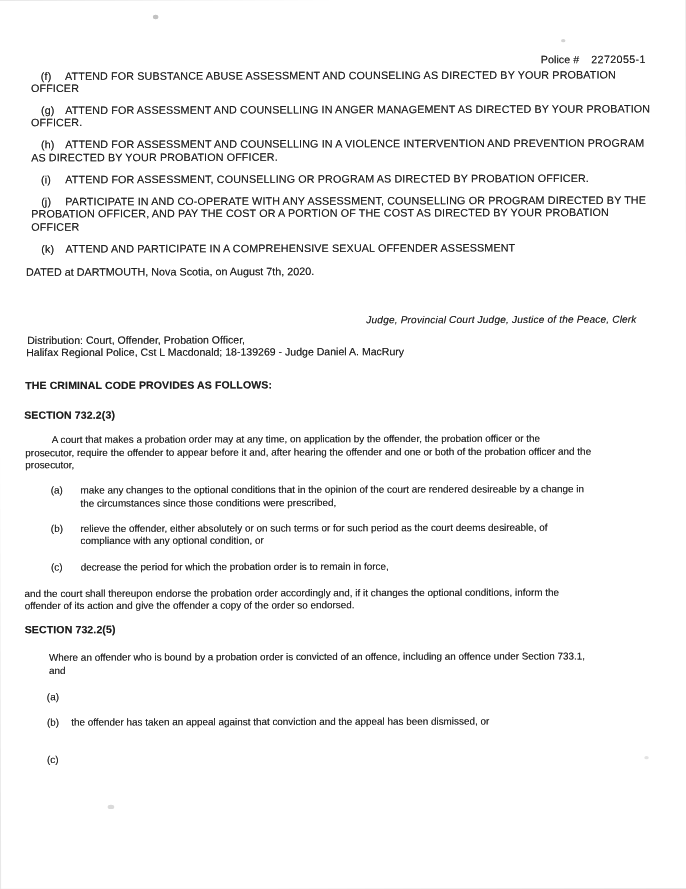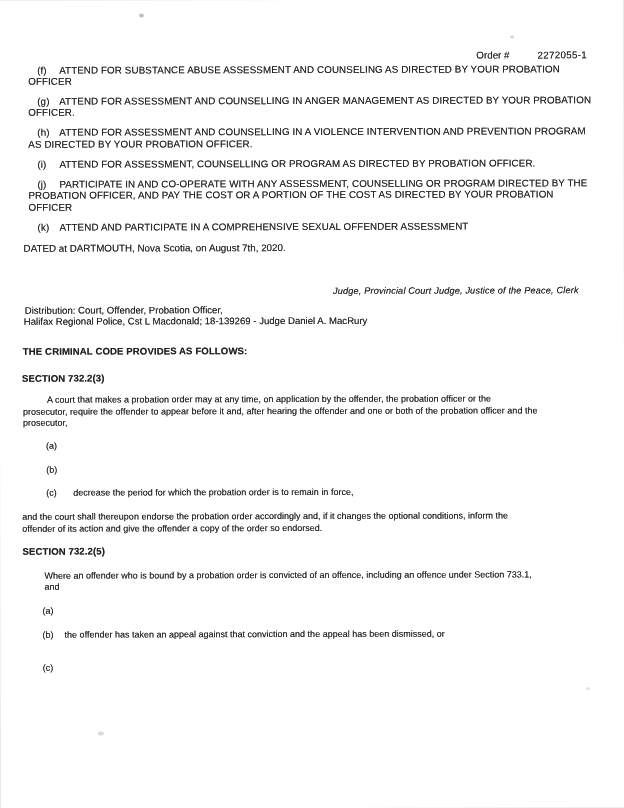--- a/index.html
+++ b/index.html
@@ -13,21 +13,21 @@
     font-family: "Liberation Sans", sans-serif;
     color: #1f1f1f;
     text-shadow: 0 0 0.5px rgba(40,40,40,0.65);
     transform: rotate(-0.15deg);
   }
   .content { position: absolute; top: 0; left: 0; width: 624px; padding-top: 50px; box-sizing: border-box; }
   .line { white-space: nowrap; }
 
   
   .order-line { font-size: 9.8px; line-height: 11.5px; text-align: right; padding-right: 36px; margin-bottom: 2px; }
-  .order-line .num { margin-left: 28px; letter-spacing: 0.3px; }
+  .order-line .num { margin-left: 11px; letter-spacing: 0.3px; }
 
   
   .cond { font-size: 9.8px; line-height: 11.4px; letter-spacing: 0.1px; margin-bottom: 8.6px; }
   .cond .first { padding-left: 38px; }
   .cond .clabel { display: inline-block; width: 22px; }
   .cond .cont { padding-left: 29px; }
 
   .dated { font-size: 9.8px; line-height: 11.5px; padding-left: 24px; margin-top: 10px; }
 
   .judge { font-size: 9.2px; line-height: 11px; font-style: italic; text-align: right; padding-right: 45px; margin-top: 33px; letter-spacing: 0.15px; }
@@ -73,21 +73,21 @@
 
 <div class="page">
   <div class="speck a"></div>
   <div class="speck b"></div>
   <div class="speck c"></div>
   <div class="speck d"></div>
 
   <div class="content">
 
     <div class="order-line">
-      <span>Order #</span><span class="num">2272055-1</span>
+      <span>Police #</span><span class="num">2272055-1</span>
     </div>
 
     <div class="cond">
       <div class="line first"><span class="clabel">(f)</span><span>ATTEND FOR SUBSTANCE ABUSE ASSESSMENT AND COUNSELING AS DIRECTED BY YOUR PROBATION</span></div>
       <div class="line cont">OFFICER</div>
     </div>
 
     <div class="cond">
       <div class="line first"><span class="clabel">(g)</span><span>ATTEND FOR ASSESSMENT AND COUNSELLING IN ANGER MANAGEMENT AS DIRECTED BY YOUR PROBATION</span></div>
       <div class="line cont">OFFICER.</div>
@@ -126,24 +126,32 @@
     <div class="sectitle s3 line">SECTION 732.2(3)</div>
 
     <div class="s3intro body9">
       <div class="line l1">A court that makes a probation order may at any time, on application by the offender, the probation officer or the</div>
       <div class="line l2">prosecutor, require the offender to appear before it and, after hearing the offender and one or both of the probation officer and the</div>
       <div class="line l3">prosecutor,</div>
     </div>
 
     <div class="subitem s3 body9">
       <div class="si-label">(a)</div>
+      <div class="si-text">
+        <div class="line">make any changes to the optional conditions that in the opinion of the court are rendered desireable by a change in</div>
+        <div class="line">the circumstances since those conditions were prescribed,</div>
+      </div>
     </div>
 
     <div class="subitem s3 body9">
       <div class="si-label">(b)</div>
+      <div class="si-text">
+        <div class="line">relieve the offender, either absolutely or on such terms or for such period as the court deems desireable, of</div>
+        <div class="line">compliance with any optional condition, or</div>
+      </div>
     </div>
 
     <div class="subitem s3 body9">
       <div class="si-label">(c)</div>
       <div class="si-text">
         <div class="line">decrease the period for which the probation order is to remain in force,</div>
       </div>
     </div>
 
     <div class="closing body9">

